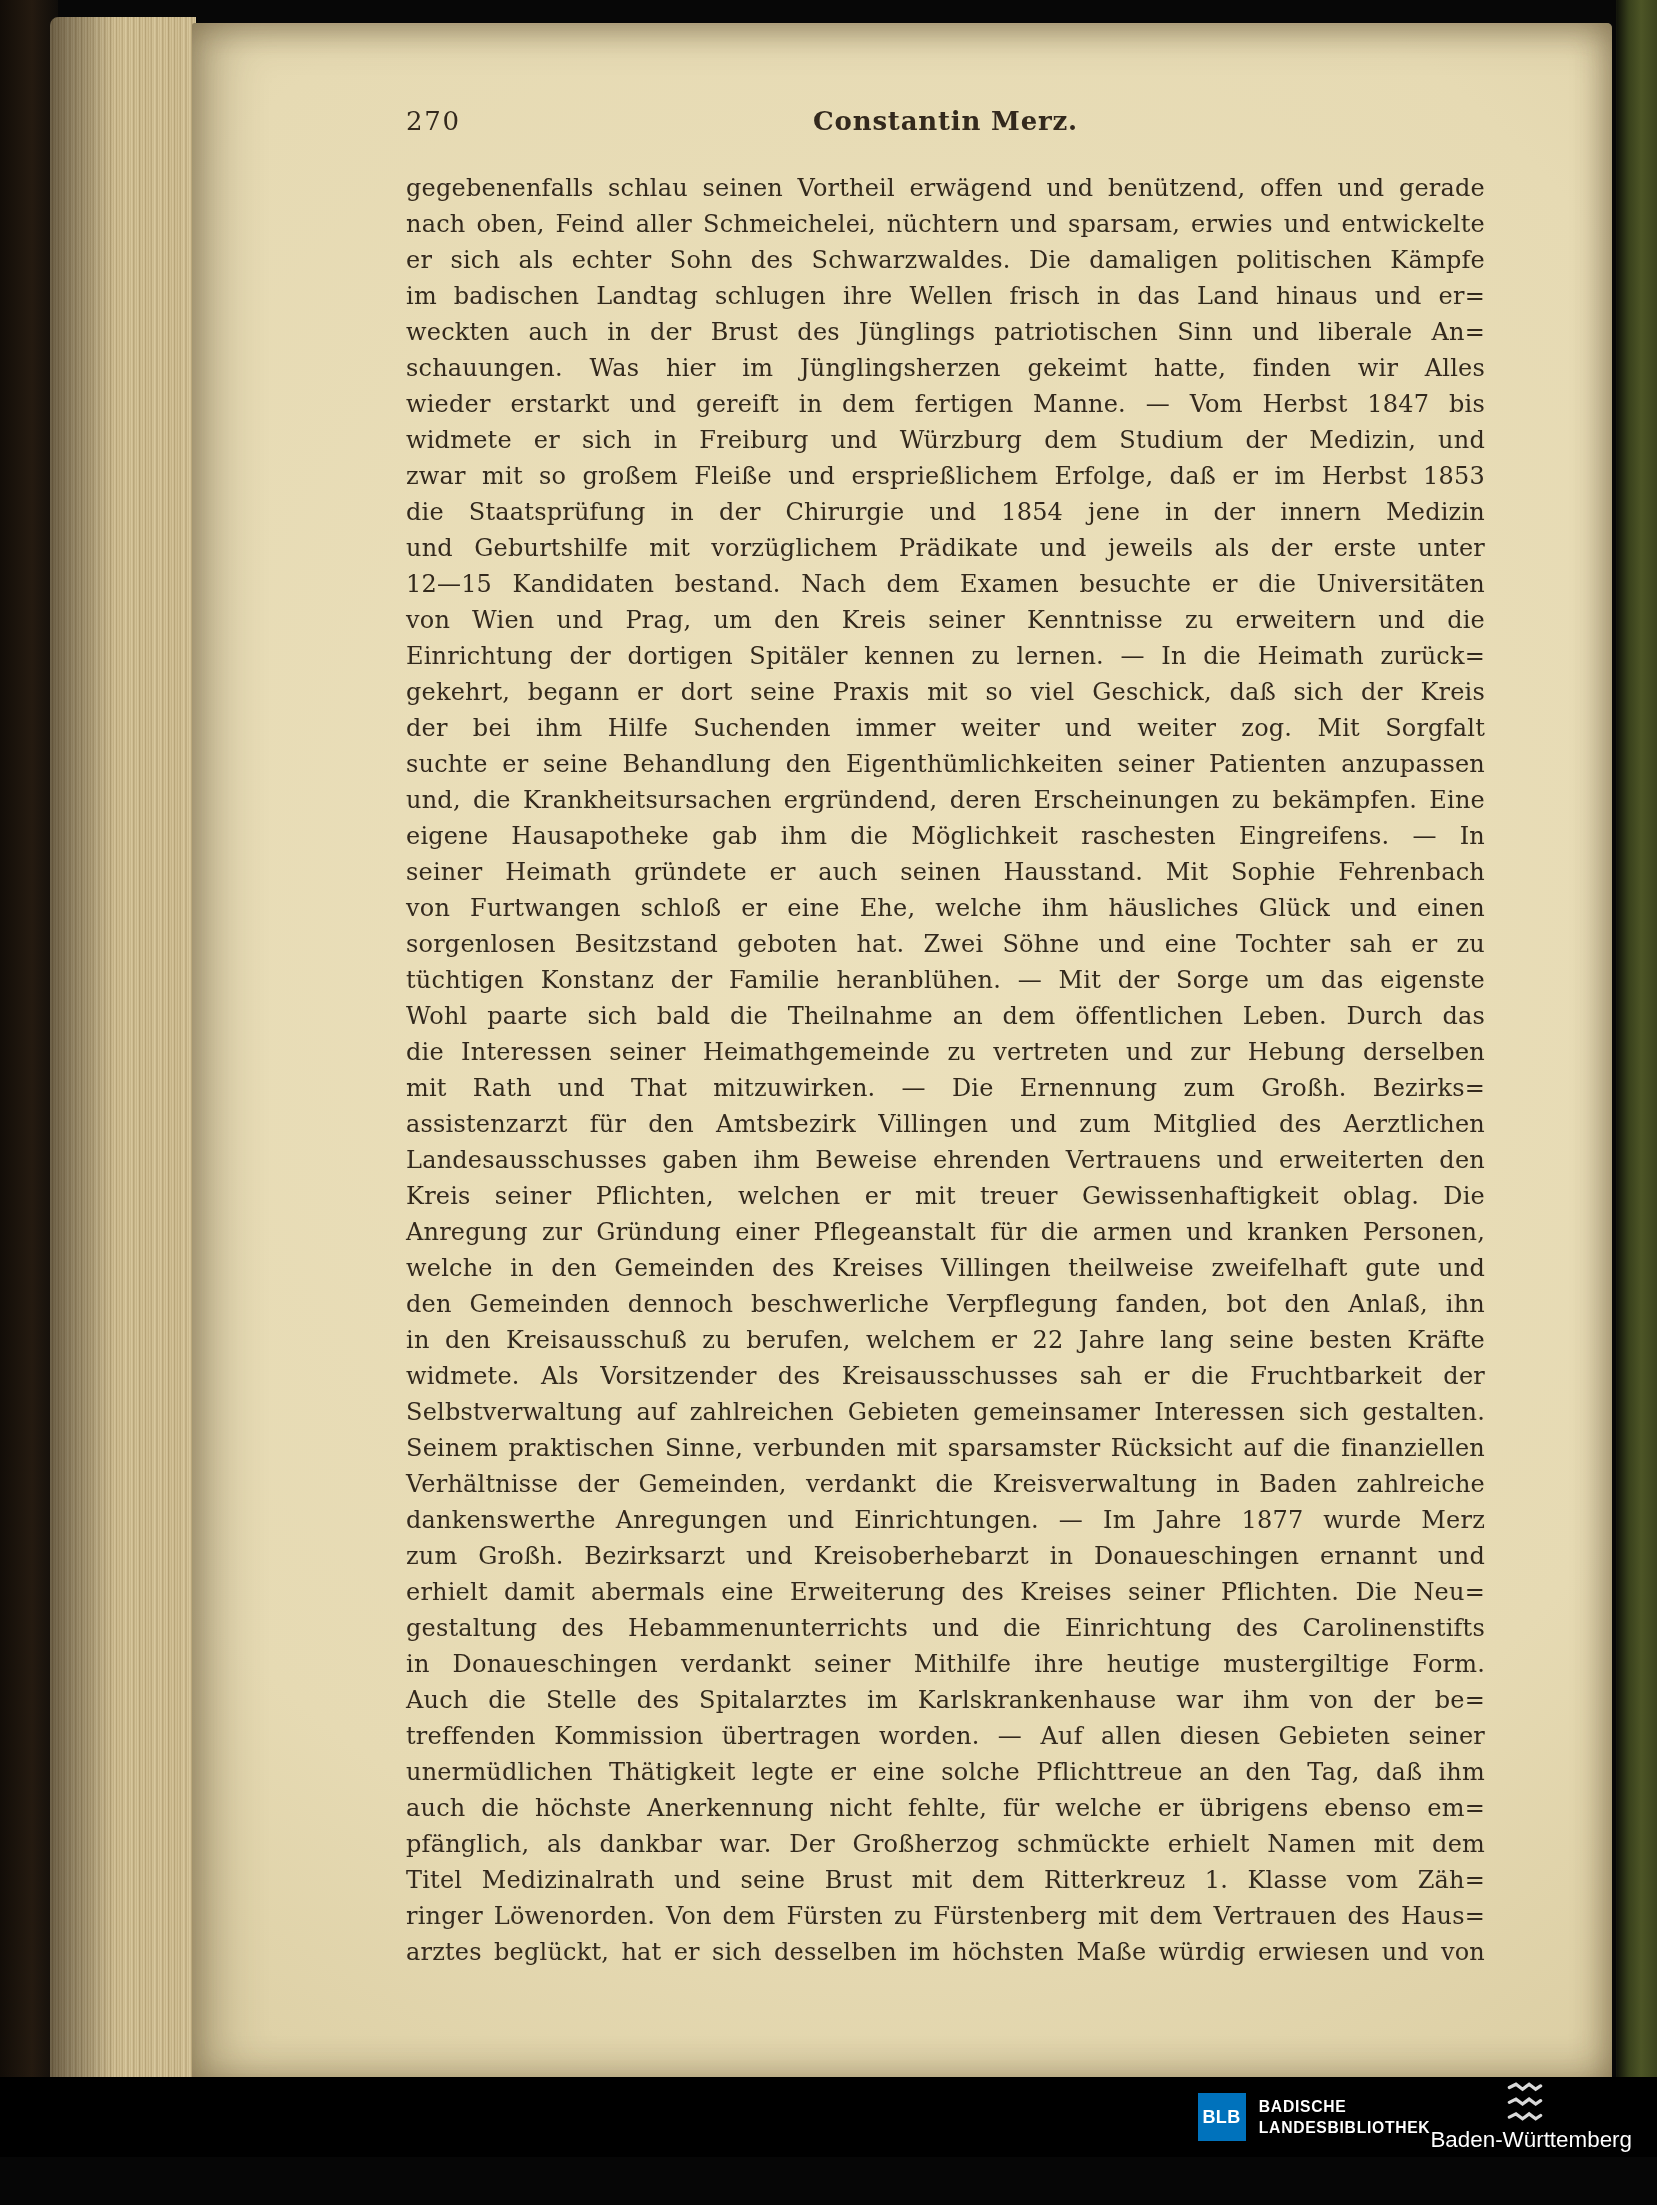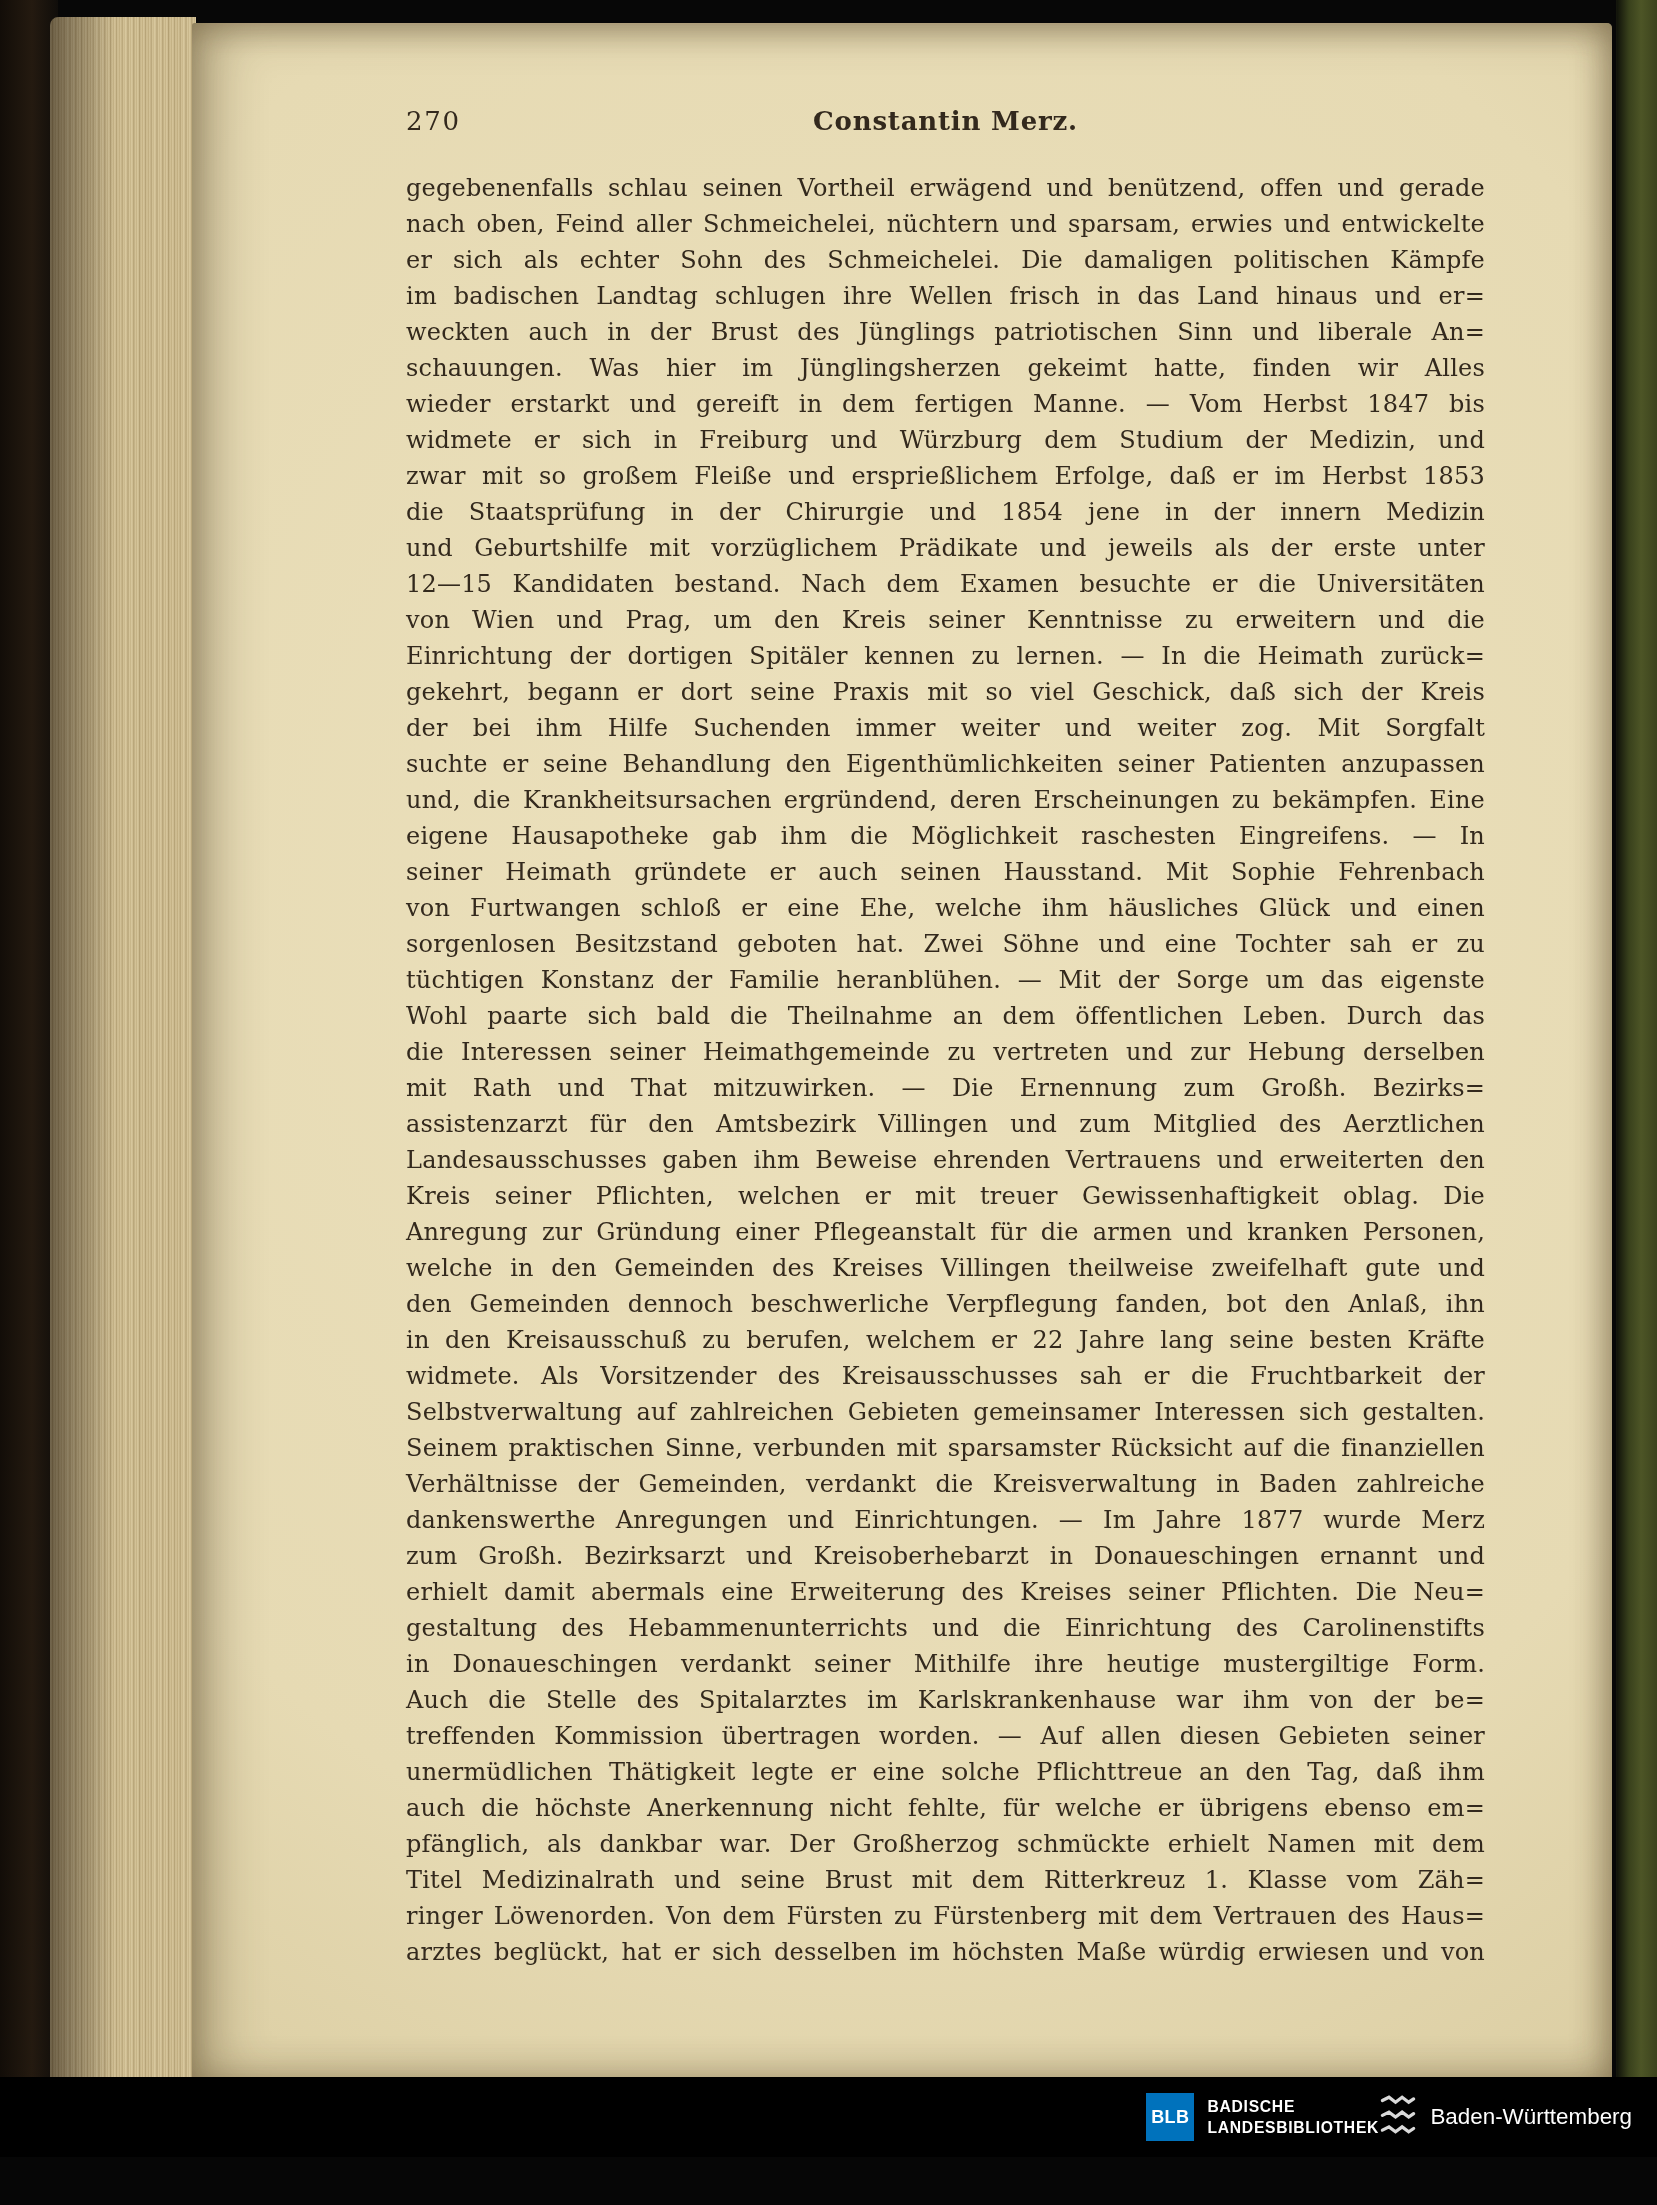--- a/index.html
+++ b/index.html
@@ -132,20 +132,21 @@
     color: #fff;
     font-weight: bold;
     font-size: 15.7px;
     line-height: 21px;
     letter-spacing: 0.7px;
   }
   .bw-group {
     display: flex; align-items: center;
     color: #fff;
     font-size: 22.4px;
+    flex-direction: column;
   }
   .bw-emblem { margin-right: 13.3px; display: inline-flex; }
 </style>
 </head>
 <body>
 
 <div class="scene">
 
   <div class="cover-right"></div>
   <div class="spine-left"></div>
@@ -153,21 +154,21 @@
   <div class="page-edges-bottom"></div>
 
   <div class="page">
     <div class="page-header">
       <span class="page-number">270</span>
       <span class="running-title">Constantin Merz.</span>
     </div>
     <div class="text-block">
         <div class="text-line">gegebenenfalls schlau seinen Vortheil erwägend und benützend, offen und gerade</div>
         <div class="text-line">nach oben, Feind aller Schmeichelei, nüchtern und sparsam, erwies und entwickelte</div>
-        <div class="text-line">er sich als echter Sohn des Schmeichelei. Die damaligen politischen Kämpfe</div>
+        <div class="text-line">er sich als echter Sohn des Schwarzwaldes. Die damaligen politischen Kämpfe</div>
         <div class="text-line">im badischen Landtag schlugen ihre Wellen frisch in das Land hinaus und er=</div>
         <div class="text-line">weckten auch in der Brust des Jünglings patriotischen Sinn und liberale An=</div>
         <div class="text-line">schauungen. Was hier im Jünglingsherzen gekeimt hatte, finden wir Alles</div>
         <div class="text-line">wieder erstarkt und gereift in dem fertigen Manne. — Vom Herbst 1847 bis</div>
         <div class="text-line">widmete er sich in Freiburg und Würzburg dem Studium der Medizin, und</div>
         <div class="text-line">zwar mit so großem Fleiße und ersprießlichem Erfolge, daß er im Herbst 1853</div>
         <div class="text-line">die Staatsprüfung in der Chirurgie und 1854 jene in der innern Medizin</div>
         <div class="text-line">und Geburtshilfe mit vorzüglichem Prädikate und jeweils als der erste unter</div>
         <div class="text-line">12—15 Kandidaten bestand. Nach dem Examen besuchte er die Universitäten</div>
         <div class="text-line">von Wien und Prag, um den Kreis seiner Kenntnisse zu erweitern und die</div>

